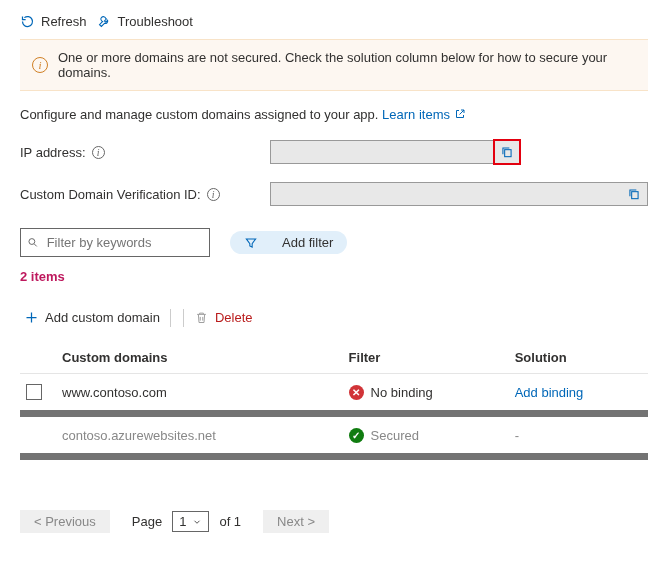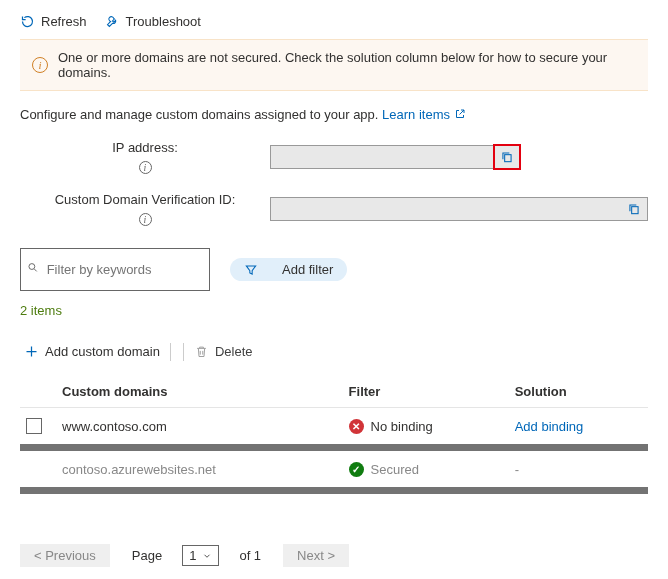--- a/index.html
+++ b/index.html
@@ -7,21 +7,21 @@
     margin: 0;
     padding: 10px 20px;
     font-family: "Segoe UI", Arial, sans-serif;
     font-size: 13px;
     color: #323130;
     background: #fff;
     width: 668px;
   }
   .toolbar {
     display: flex;
-    gap: 18px;
+    gap: 10px;
     padding: 4px 0 10px 0;
   }
   .tool-btn {
     display: inline-flex;
     align-items: center;
     gap: 6px;
     color: #323130;
     cursor: pointer;
   }
   .tool-btn svg { width: 15px; height: 15px; stroke: #0067b8; fill: none; }
@@ -47,21 +47,20 @@
   .form-row {
     display: flex;
     align-items: center;
     margin-bottom: 18px;
   }
   .form-row .label {
     width: 250px;
     display: inline-flex;
     align-items: center;
     gap: 6px;
-    flex-direction: column;
   }
   .info-icon {
     width: 13px; height: 13px; border: 1px solid #666; border-radius: 50%;
     display: inline-flex; align-items: center; justify-content: center;
     color: #666; font-style: italic; font-family: serif; font-size: 10px;
   }
   .copy-field {
     flex: 1;
     display: flex;
     border: 1px solid #999;
@@ -78,39 +77,39 @@
   .copy-btn.highlight {
     border: 2px solid #e3000f;
     margin: -2px -2px -2px 0;
     background:#e8e8e8;
     width: 28px;
   }
   .filter-row {
     display:flex; gap:20px; align-items:center; margin-top: 22px; margin-bottom: 12px;
   }
   .search-box {
-    border:1px solid #666; padding:12px 6px; display:inline-flex; align-items:flex-start;
+    border:1px solid #666; padding:5px 6px; display:inline-flex; align-items:center;
     gap:6px; width: 190px;
   }
   .search-box svg{ width:13px; height:13px; stroke:#666; fill:none;}
   .search-box input{ border:none; outline:none; font-family:inherit; font-size:13px; width:100%; color:#666;}
   .add-filter-pill{
     background:#e1effa; border-radius: 14px; padding:4px 14px;
     display:inline-flex; align-items:center; gap:24px; cursor:pointer;
   }
   .add-filter-pill svg{width:14px; height:14px; stroke:#0067b8; fill:none;}
-  .item-count{ margin-bottom: 24px; color:#4d7c0f;}
+  .item-count{ margin-bottom: 24px; color:#be185d;font-weight:bold;}
   .actions-bar{
     display:flex; align-items:center; margin-bottom: 14px;
   }
   .action-btn{
     display:inline-flex; align-items:center; gap:6px; cursor:pointer; padding: 2px 4px;
   }
   .action-btn svg{width:15px; height:15px; stroke:#0067b8; fill:none;}
-  .action-btn.disabled{ color:#404040; cursor:default;}
+  .action-btn.disabled{ color:#b91c1c; cursor:default;}
   .action-btn.disabled svg{ stroke:#a0a0a0;}
   .vdiv{ width:1px; height:18px; background:#ccc; margin:0 6px;}
   table.domains{
     width:100%; border-collapse: collapse;
   }
   table.domains th{
     text-align:left; font-weight:600; padding:8px 6px; border-bottom:1px solid #e5e5e5;
   }
   table.domains td{
     padding:10px 6px; border-bottom:7px solid #737373; vertical-align: middle;
@@ -265,21 +264,21 @@
             <span class="status-ico ok">✓</span>
             <span>Secured</span>
           </span></td>
         <td><span>-</span></td>
       </tr>
     </tbody>
 </table>
 
 <div class="pager">
   <div class="pbtn">&lt; Previous</div>
-  <div style="display:flex;align-items:center;gap:20px">
+  <div style="display:flex;align-items:center;gap:10px">
     <span>Page</span>
     <span class="page-select">
       <span>1</span>
       <svg viewBox="0 0 24 24">
           <path d="M6 9l6 6 6-6" stroke-width="2"></path>
         </svg>
     </span>
     <span>of 1</span>
   </div>
   <div class="pbtn">Next &gt;</div>

